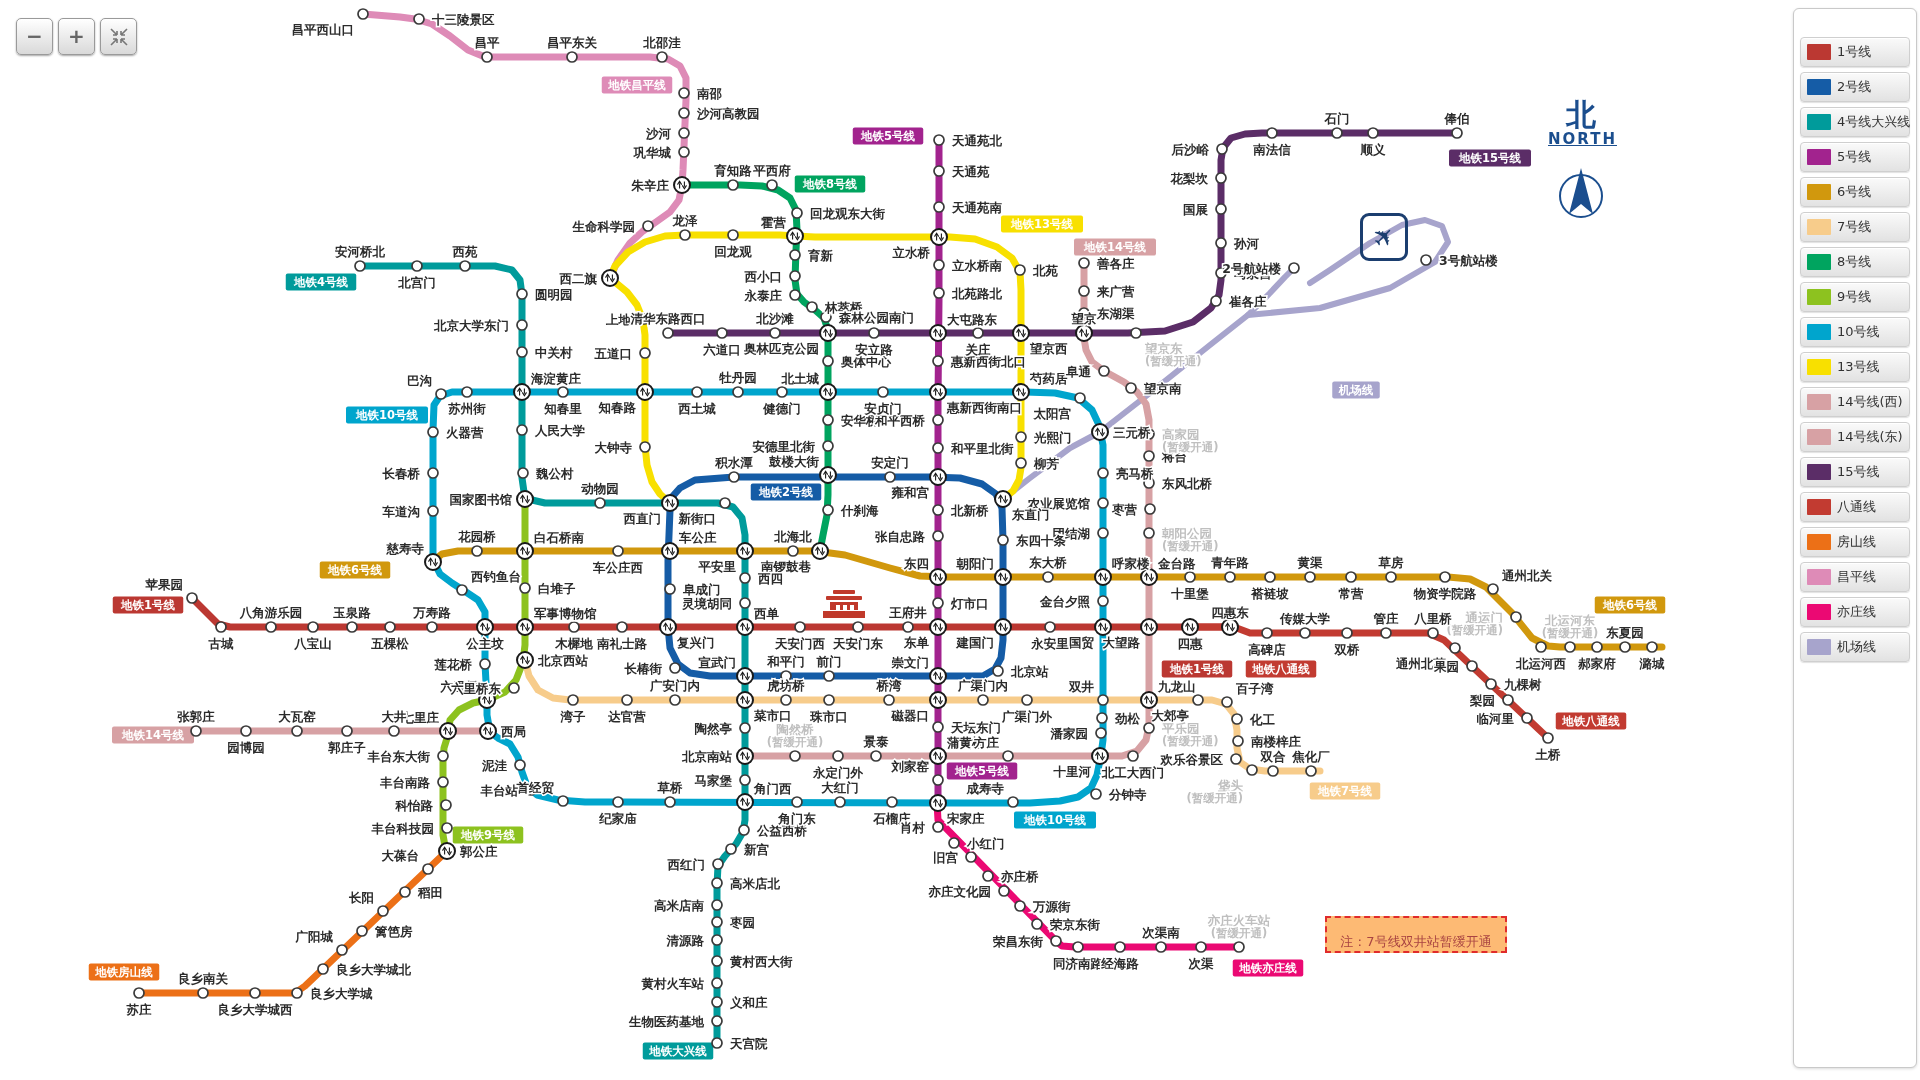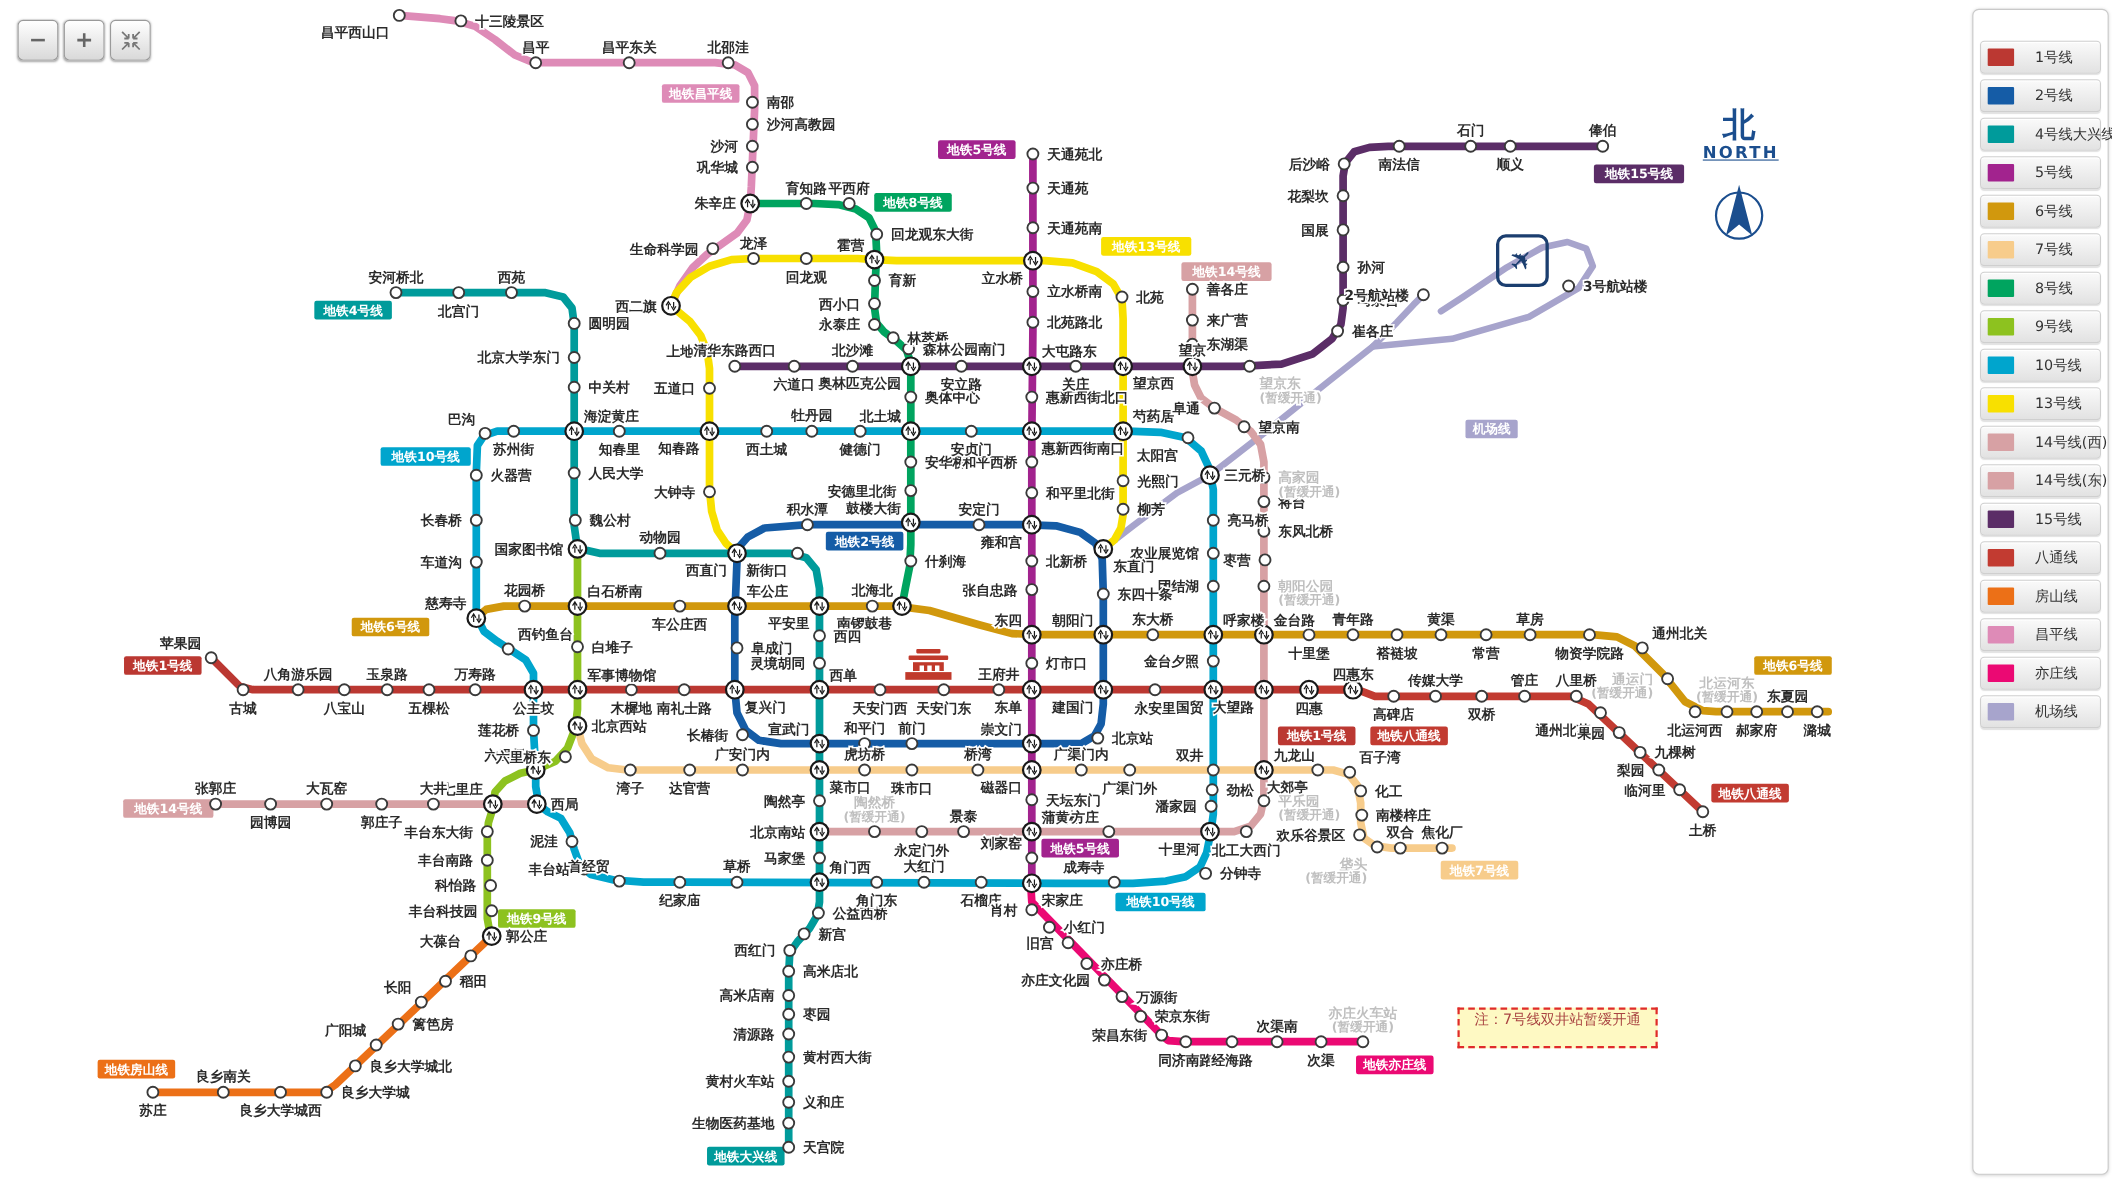--- a/index.html
+++ b/index.html
@@ -11,34 +11,34 @@
   .ctl-btn{width:35px;height:35px;border:1px solid #9a9a9a;border-radius:5px;
     background:linear-gradient(#ffffff,#d9d9d9);box-shadow:0 1px 2px rgba(0,0,0,.35);
     font-size:20px;line-height:33px;text-align:center;color:#666;font-weight:bold;cursor:pointer;
     display:flex;align-items:center;justify-content:center;}
   
   #legend{position:absolute;left:1793px;top:8px;width:124px;height:1060px;background:#fff;
     border:1px solid #c9c9c9;border-radius:6px;box-shadow:0 1px 3px rgba(0,0,0,.15);z-index:20;
     box-sizing:border-box;padding-top:28px;}
   .legend-item{width:110px;height:30px;margin:0 auto 5px auto;border:1px solid #cfcfcf;border-radius:4px;
     background:linear-gradient(#fafafa,#e2e2e2);box-shadow:inset 0 1px 0 #fff,0 1px 1px rgba(0,0,0,.12);
-    display:flex;align-items:center;gap:19px;padding:0 6px;box-sizing:border-box;cursor:pointer;}
+    display:flex;align-items:center;gap:6px;padding:0 6px;box-sizing:border-box;cursor:pointer;}
   .legend-swatch{width:24px;height:16px;border-radius:1px;flex:0 0 auto;}
   .legend-label{font-size:13px;color:#333;white-space:nowrap;}
   
   #north{position:absolute;left:1548px;top:100px;width:66px;text-align:center;z-index:10;color:#1b4e8e;}
   #north .n-char{font-size:30px;font-weight:bold;line-height:30px;}
   #north .n-word{font-size:15px;font-weight:bold;letter-spacing:2px;text-decoration:underline;}
   
   #airport-box{position:absolute;left:1360px;top:213px;width:42px;height:42px;border:3px solid #1b3e6f;
     border-radius:9px;display:flex;align-items:center;justify-content:center;z-index:10;}
   #airport-box span{font-size:26px;color:#1b3e6f;transform:rotate(-45deg);}
   
   #note{position:absolute;left:1325px;top:916px;width:178px;height:33px;border:2px dashed #e02b2b;
-    background:#fef9c3;display:flex;align-items:flex-start;justify-content:center;z-index:25;}
+    background:#fdba74;display:flex;align-items:flex-end;justify-content:center;z-index:25;}
   #note span{font-size:13px;color:#a94442;white-space:nowrap;}
 </style>
 </head>
 <body>
 
 <div id="stage">
 
   <svg id="map-svg" width="1920" height="1080" viewBox="0 0 1920 1080">
 
     <g id="gen-lines">

